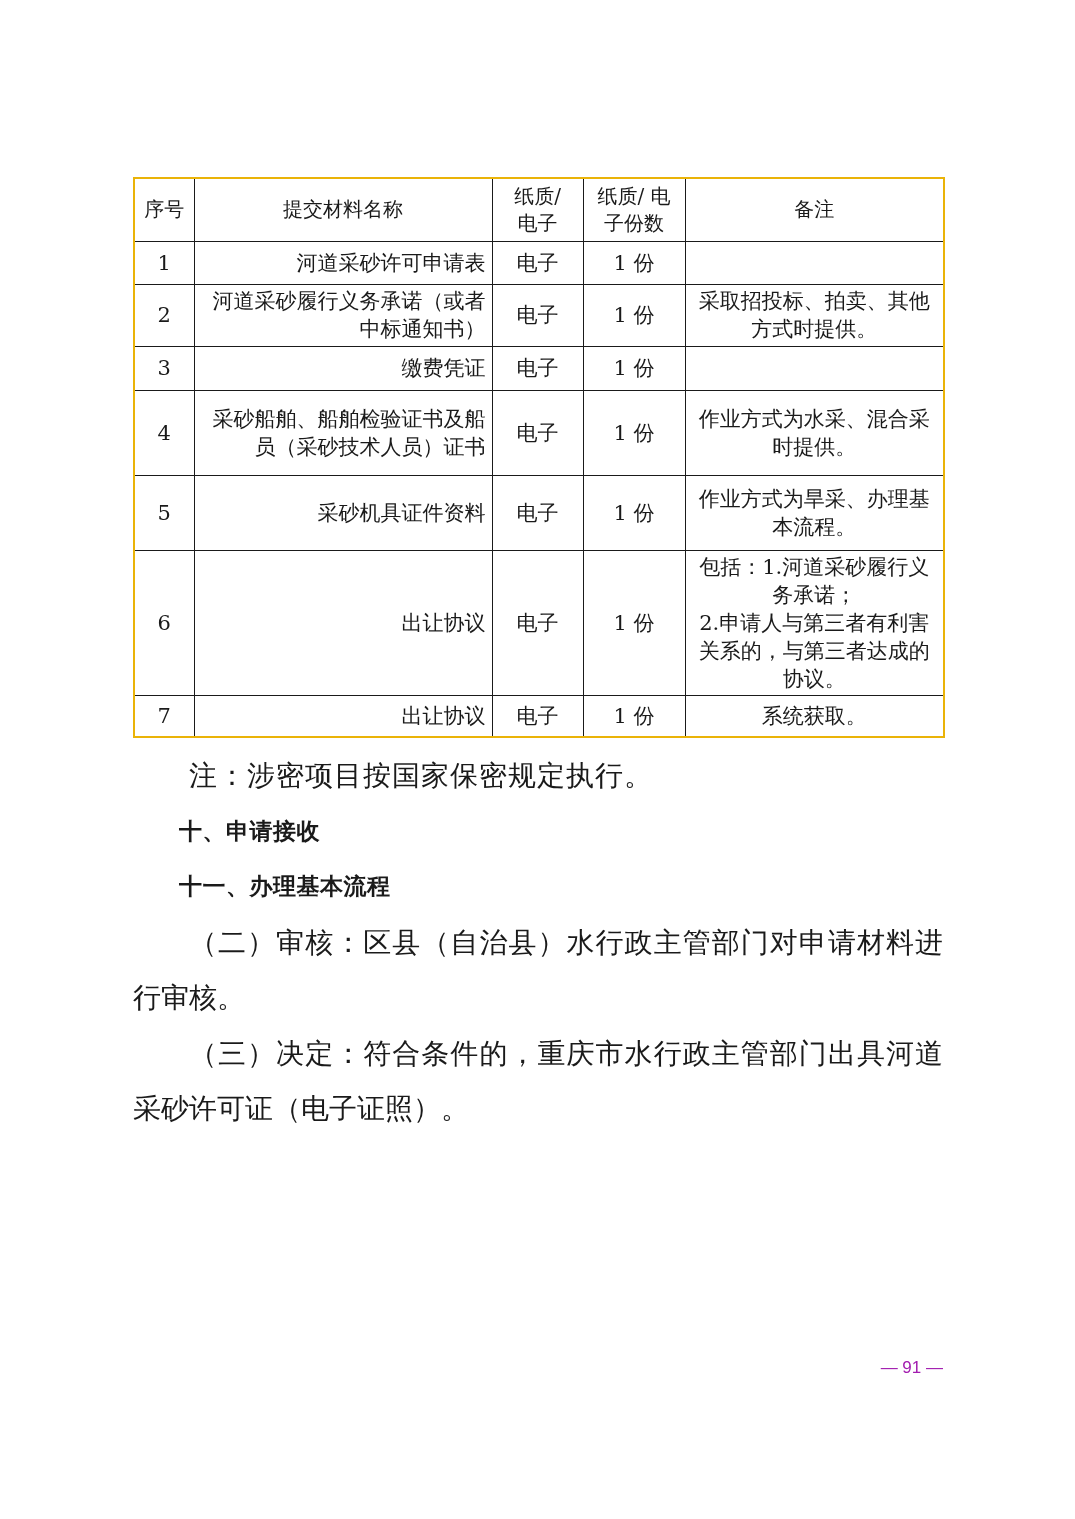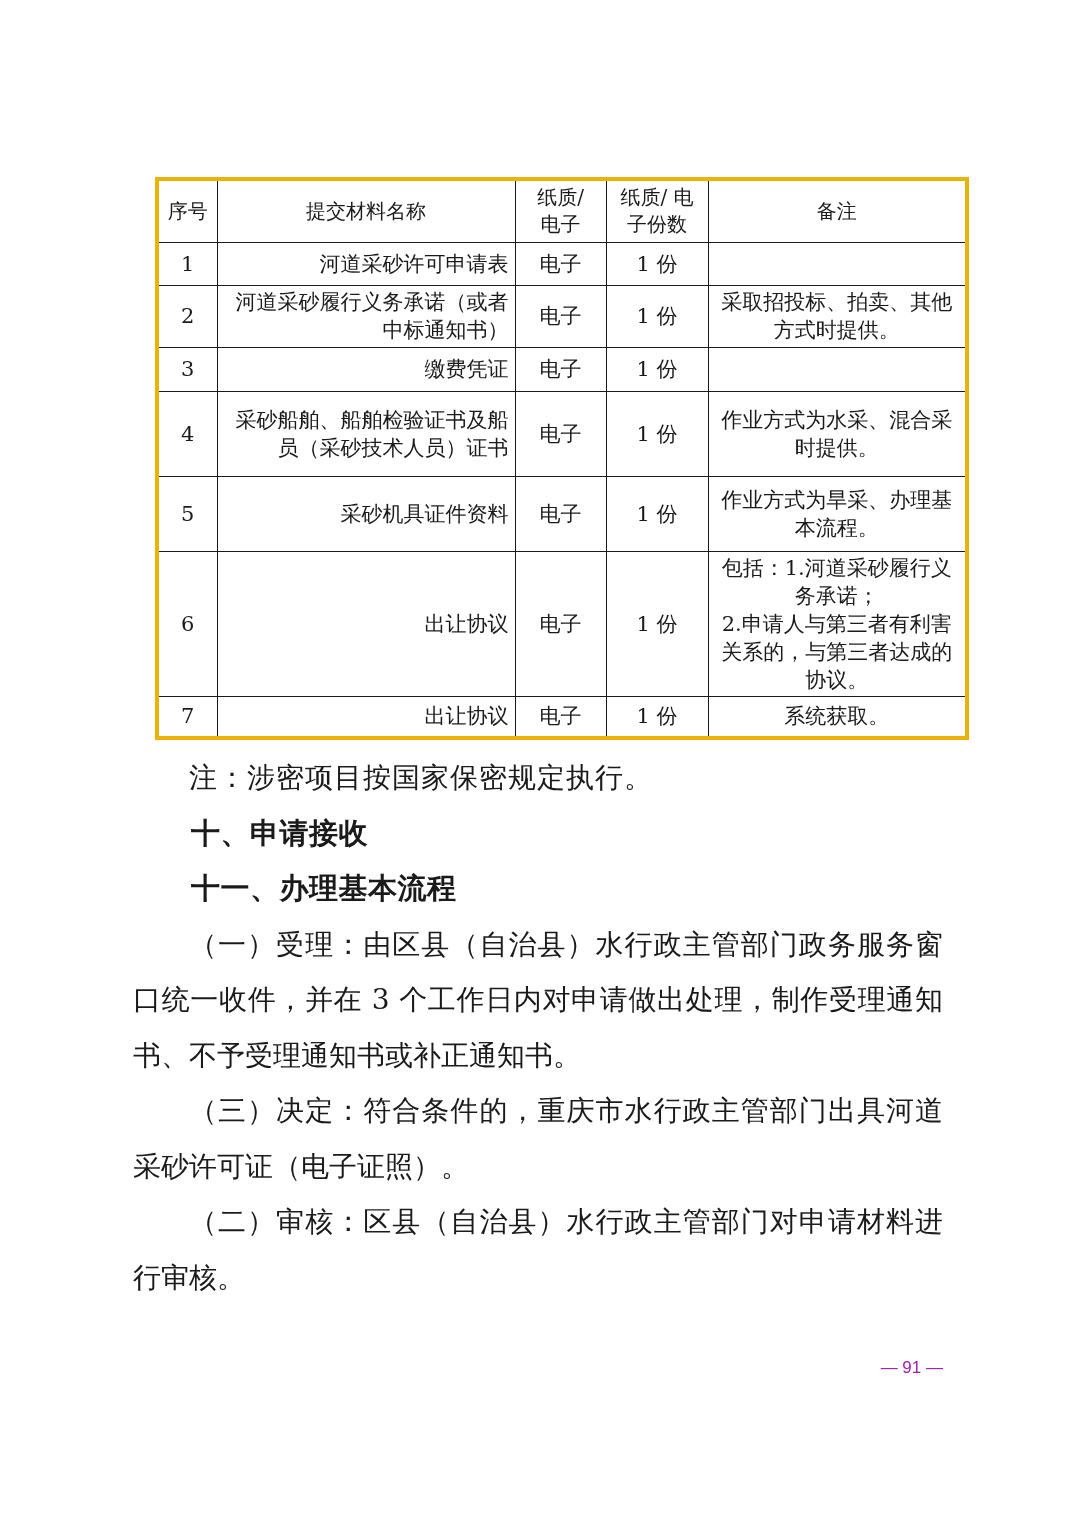--- a/index.html
+++ b/index.html
@@ -15,22 +15,21 @@
   .content {
     position: absolute;
     left: 133px;
     top: 177px;
     width: 810px;
   }
   table.materials {
     border-collapse: collapse;
     table-layout: fixed;
     width: 810px;
-    border: 4px solid #eab308;
-    margin-left: 22px;
+    border: 2px solid #eab308;
   }
   table.materials th, table.materials td {
     border: 1px solid #1a1a1a;
     vertical-align: middle;
     padding: 2px 6px;
     box-sizing: border-box;
     font-weight: normal;
   }
   table.materials thead tr { height: 63px; }
   table.materials th {
@@ -59,21 +58,21 @@
     width: 810px;
     font-size: 28px;
     line-height: 55.5px;
     text-align: justify;
   }
   .block { text-indent: 2em; margin: 0; }
   .block.note { letter-spacing: 1px; }
   .block.heading {
     font-family: "Liberation Sans", "DejaVu Sans", sans-serif;
     font-weight: bold;
-    font-size: 29px;
+    font-size: 23px;
     text-align: left;
     letter-spacing: 0.5px;
   }
   .footer {
     position: absolute;
     top: 1358px;
     right: 132px;
     font-family: "Liberation Sans", "DejaVu Sans", sans-serif;
     font-size: 17px;
     color: #a21caf;
@@ -155,23 +154,22 @@
             <td class="cell-copies">1 份</td>
             <td class="cell-remark">系统获取。</td>
           </tr>
         </tbody>
     </table>
 
     <div class="body-text">
         <p class="block note">注：涉密项目按国家保密规定执行。</p>
         <p class="block heading">十、申请接收</p>
         <p class="block heading">十一、办理基本流程</p>
-        <p class="block paragraph">（一）受理：由区县（自治县）水行政主管部门政务服务窗口统一收件，并在 3 个工作日内对申请做出处理，制作受理通知书、不予受理通知书或补正通知书。</p>
+        <p class="block paragraph">（二）审核：区县（自治县）水行政主管部门对申请材料进行审核。</p>
         <p class="block paragraph">（三）决定：符合条件的，重庆市水行政主管部门出具河道采砂许可证（电子证照）。</p>
-        <p class="block paragraph">（二）审核：区县（自治县）水行政主管部门对申请材料进行审核。</p>
       </div>
 
   </div>
 
   <div class="footer">
     <span>— 91 —</span>
   </div>
 </div>
 
 </body></html>

